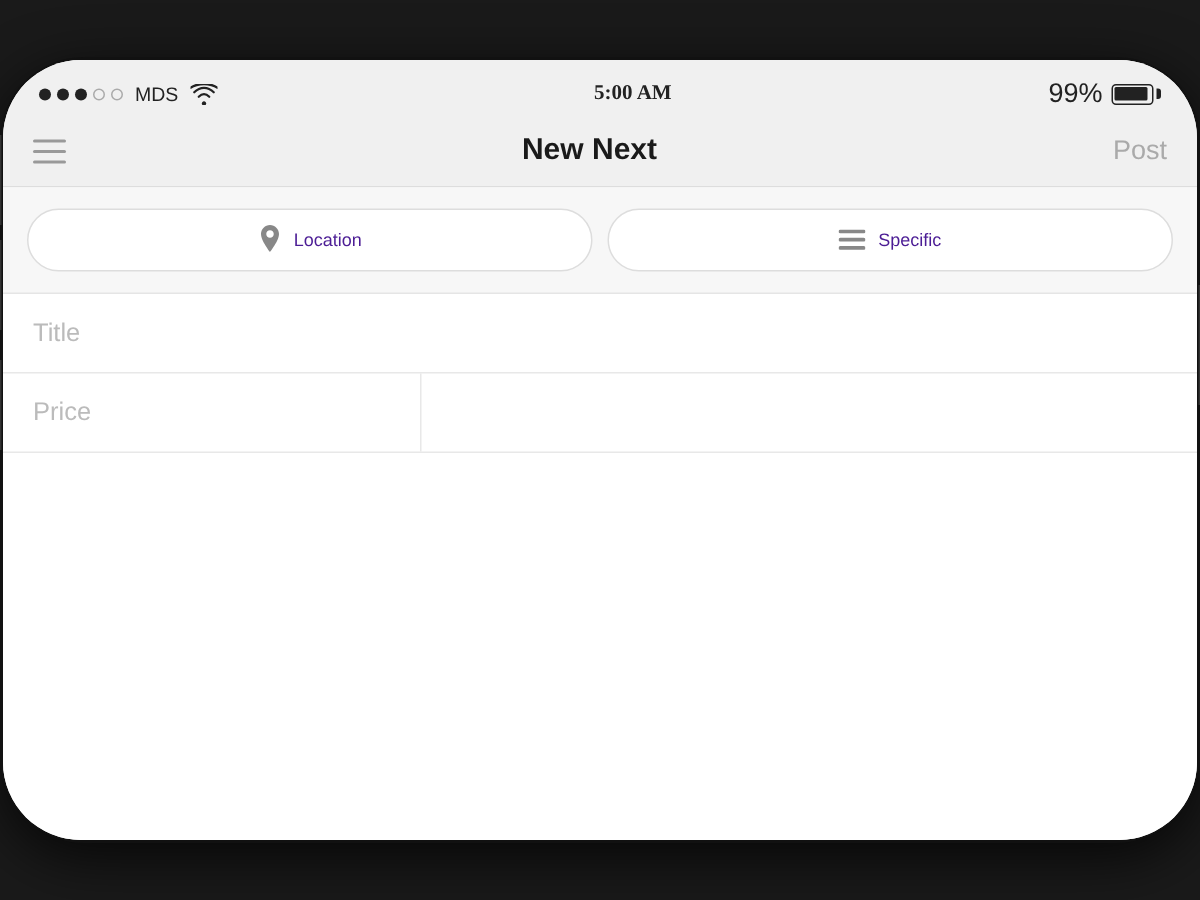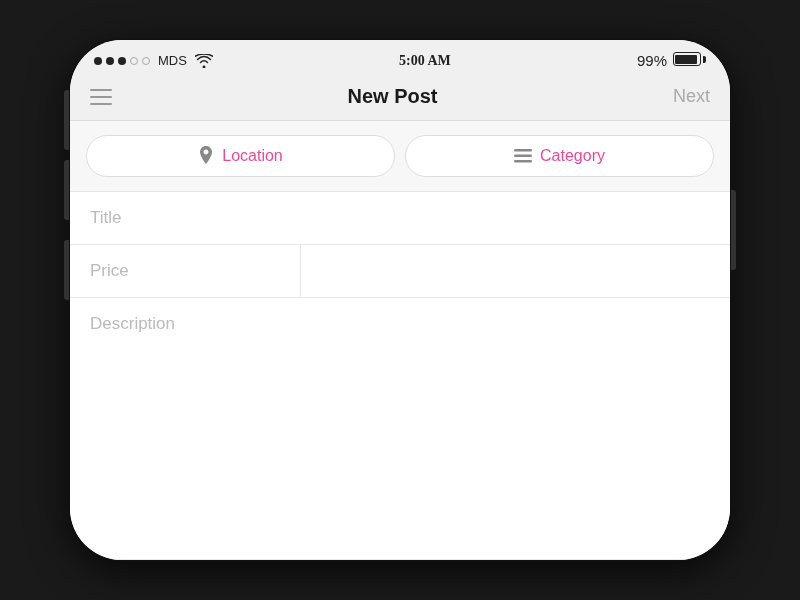--- a/index.html
+++ b/index.html
@@ -9,21 +9,21 @@
       height: 600px;
       background: #1a1a1a;
       display: flex;
       align-items: center;
       justify-content: center;
       font-family: -apple-system, 'Helvetica Neue', Helvetica, Arial, sans-serif;
       overflow: hidden;
     }
 
     .phone-frame {
-      width: 660px;
+      width: 796px;
       height: 520px;
       background: #2a2a2a;
       border-radius: 54px;
       padding: 0;
       position: relative;
       box-shadow:
         inset 0 0 0 2px #444,
         inset 0 0 0 4px #222,
         0 0 0 2px #111,
         0 10px 40px rgba(0,0,0,0.8);
@@ -96,23 +96,23 @@
 
     .status-center {
       font-size: 14px;
       font-weight: 600;
       color: #222;
       font-family: Liberation Serif, serif;
     }
 
     .status-right {
       display: flex;
-      align-items: flex-start;
+      align-items: center;
       gap: 6px;
-      font-size: 15px;
+      font-size: 18px;
       font-weight: 500;
       color: #222;
     }
 
     .battery {
       display: flex;
       align-items: center;
       gap: 2px;
     }
     .battery-body {
@@ -194,22 +194,22 @@
       flex: 1;
       display: flex;
       align-items: center;
       justify-content: center;
       gap: 8px;
       padding: 10px 16px;
       background: #fff;
       border: 1px solid #ddd;
       border-radius: 24px;
       cursor: pointer;
-      font-size: 16px;
-      color: #ec4899;
+      font-size: 12px;
+      color: #4c1d95;
     }
 
     
     .form-field {
       border-bottom: 1px solid #e8e8e8;
       padding: 16px 20px;
     }
 
     .field-placeholder {
       font-size: 17px;
@@ -272,52 +272,49 @@
         </div>
       </div>
     </div>
 
     <div class="nav-bar">
       <div class="hamburger">
         <div class="hamburger-line"></div>
         <div class="hamburger-line"></div>
         <div class="hamburger-line"></div>
       </div>
-      <span class="nav-title">New Post</span>
-      <span class="nav-next">Next</span>
+      <span class="nav-title">New Next</span>
+      <span class="nav-next">Post</span>
     </div>
 
     <div class="content">
 
       <div class="filters-row">
         <button class="filter-btn">
           <svg width="16" height="20" viewBox="0 0 16 20" fill="none">
             <path d="M8 0C4.7 0 2 2.7 2 6c0 4.5 6 12 6 12s6-7.5 6-12c0-3.3-2.7-6-6-6zm0 8.5C6.6 8.5 5.5 7.4 5.5 6S6.6 3.5 8 3.5 10.5 4.6 10.5 6 9.4 8.5 8 8.5z" fill="#888"></path>
           </svg>
           <span>Location</span>
         </button>
         <button class="filter-btn">
           <svg width="18" height="14" viewBox="0 0 18 14" fill="none">
             <rect x="0" y="0" width="18" height="2.5" rx="1.25" fill="#888"></rect>
             <rect x="0" y="5.5" width="18" height="2.5" rx="1.25" fill="#888"></rect>
             <rect x="0" y="11" width="18" height="2.5" rx="1.25" fill="#888"></rect>
           </svg>
-          <span>Category</span>
+          <span>Specific</span>
         </button>
       </div>
 
       <div class="form-field">
         <span class="field-placeholder">Title</span>
       </div>
 
       <div class="form-row">
         <div class="form-field">
           <span class="field-placeholder">Price</span>
         </div>
       </div>
 
-      <div class="description-field form-field">
-        <span class="field-placeholder">Description</span>
-      </div>
 
     </div>
   </div>
 </div>
 
 </body></html>

